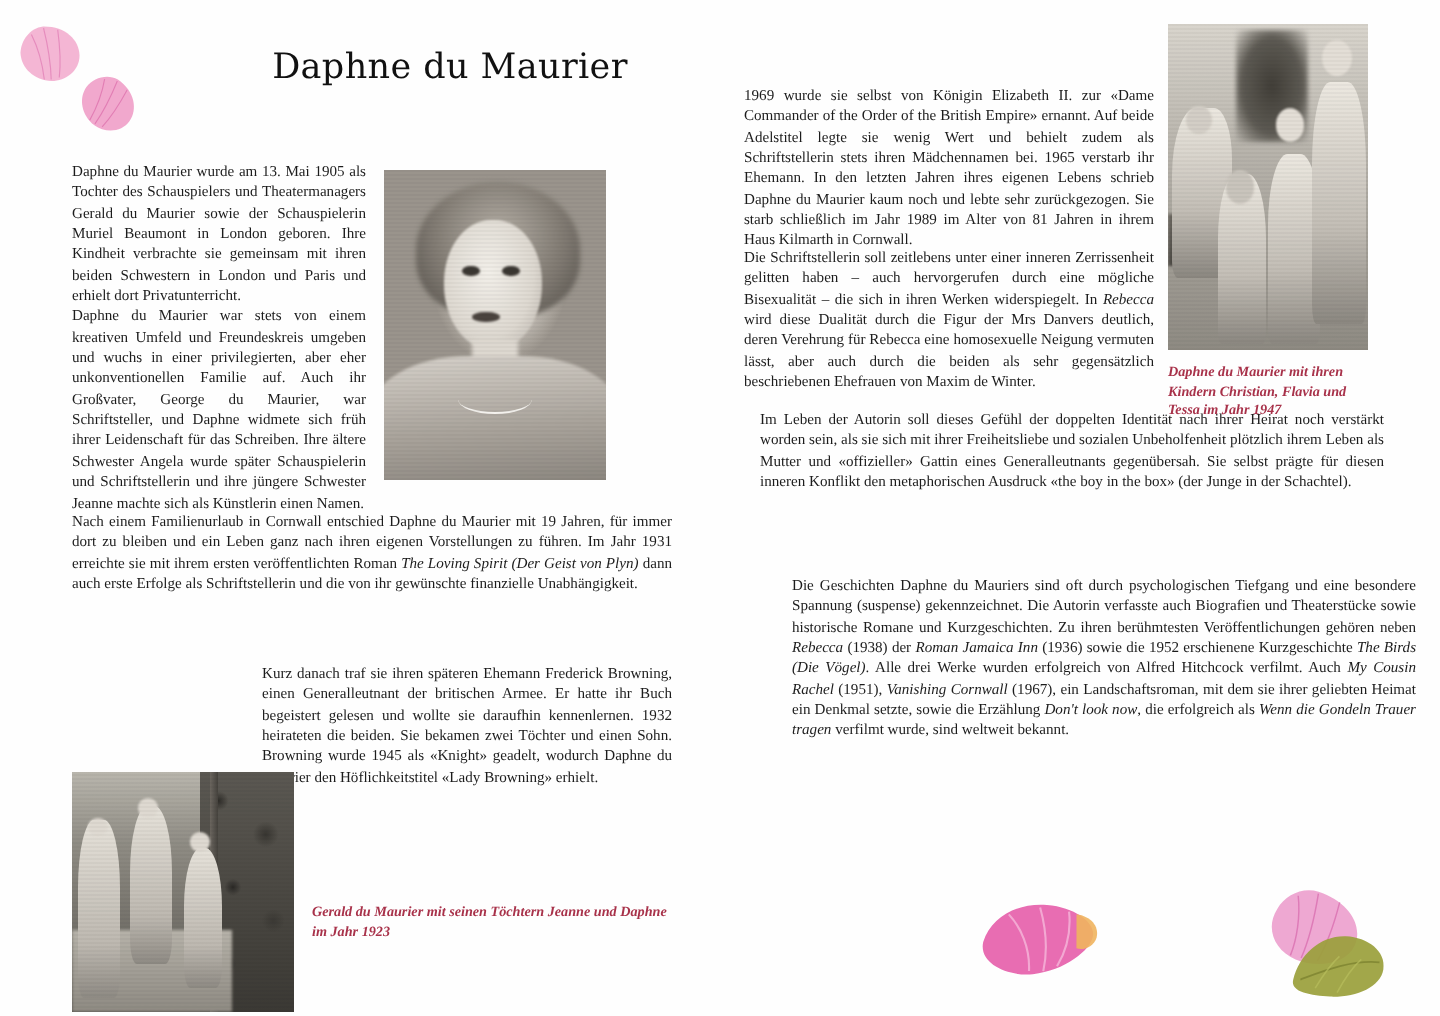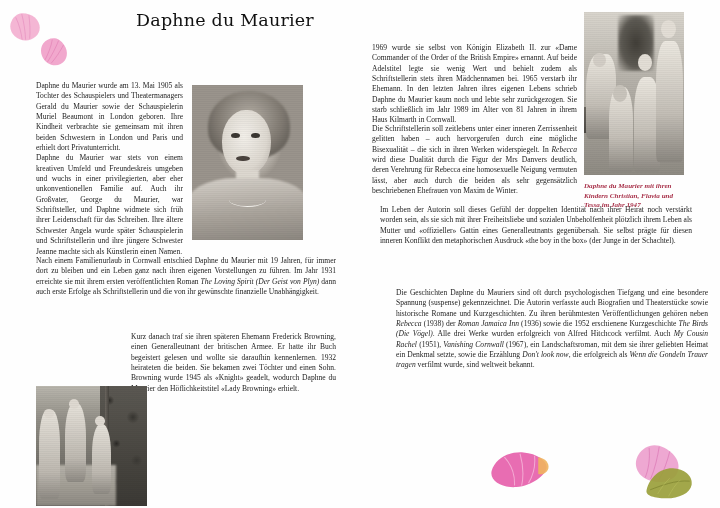--- a/index.html
+++ b/index.html
@@ -26,21 +26,21 @@
   }
   .petal-1 { left: 8px;  top: 12px;  width: 34px; height: 30px; transform: rotate(-14deg); }
   .petal-2 { left: 38px; top: 38px;  width: 32px; height: 28px; transform: rotate(22deg); }
   .petal-3 { left: 488px; top: 448px; width: 62px; height: 42px; transform: rotate(-6deg); }
   .petal-4 { left: 632px; top: 444px; width: 52px; height: 40px; transform: rotate(4deg); }
   .petal-5 { left: 640px; top: 462px; width: 56px; height: 38px; transform: rotate(-2deg); }
 
   h1.title {
     position: absolute;
     left: 100px;
-    top: 10px;
+    top: 24px;
     width: 250px;
     margin: 0;
     font-family: "DejaVu Serif", serif;
     font-size: 17.5px;
     font-weight: normal;
     letter-spacing: .2px;
     color: #111;
     text-align: center;
   }
 
@@ -278,20 +278,23 @@
       <div class="fig a"></div>
         <div class="head a"></div>
       <div class="fig b"></div>
         <div class="head b"></div>
       <div class="fig c"></div>
         <div class="head c"></div>
     </div>
     <div class="grain"></div>
   </div>
 
+  <div class="tb" id="left-caption">
+    <p class="caption">Gerald du Maurier mit seinen Töchtern Jeanne und Daphne im Jahr 1923</p>
+  </div>
 
   <div class="tb" id="right-p1">
     <p class="body">1969 wurde sie selbst von Königin Elizabeth II. zur «Dame Commander of the Order of the British Empire» ernannt. Auf beide Adelstitel legte sie wenig Wert und behielt zudem als Schriftstellerin stets ihren Mädchennamen bei. 1965 verstarb ihr Ehemann. In den letzten Jahren ihres eigenen Lebens schrieb Daphne du Maurier kaum noch und lebte sehr zurückgezogen. Sie starb schließlich im Jahr 1989 im Alter von 81 Jahren in ihrem Haus Kilmarth in Cornwall.</p>
   </div>
 
   <div class="tb" id="right-p2">
     <p class="body">Die Schriftstellerin soll zeitlebens unter einer inneren Zerrissenheit gelitten haben – auch hervorgerufen durch eine mögliche Bisexualität – die sich in ihren Werken widerspiegelt. In <i>Rebecca</i> wird diese Dualität durch die Figur der Mrs Danvers deutlich, deren Verehrung für Rebecca eine homosexuelle Neigung vermuten lässt, aber auch durch die beiden als sehr gegensätzlich beschriebenen Ehefrauen von Maxim de Winter.</p>
   </div>
 
   <div class="tb" id="right-full">

